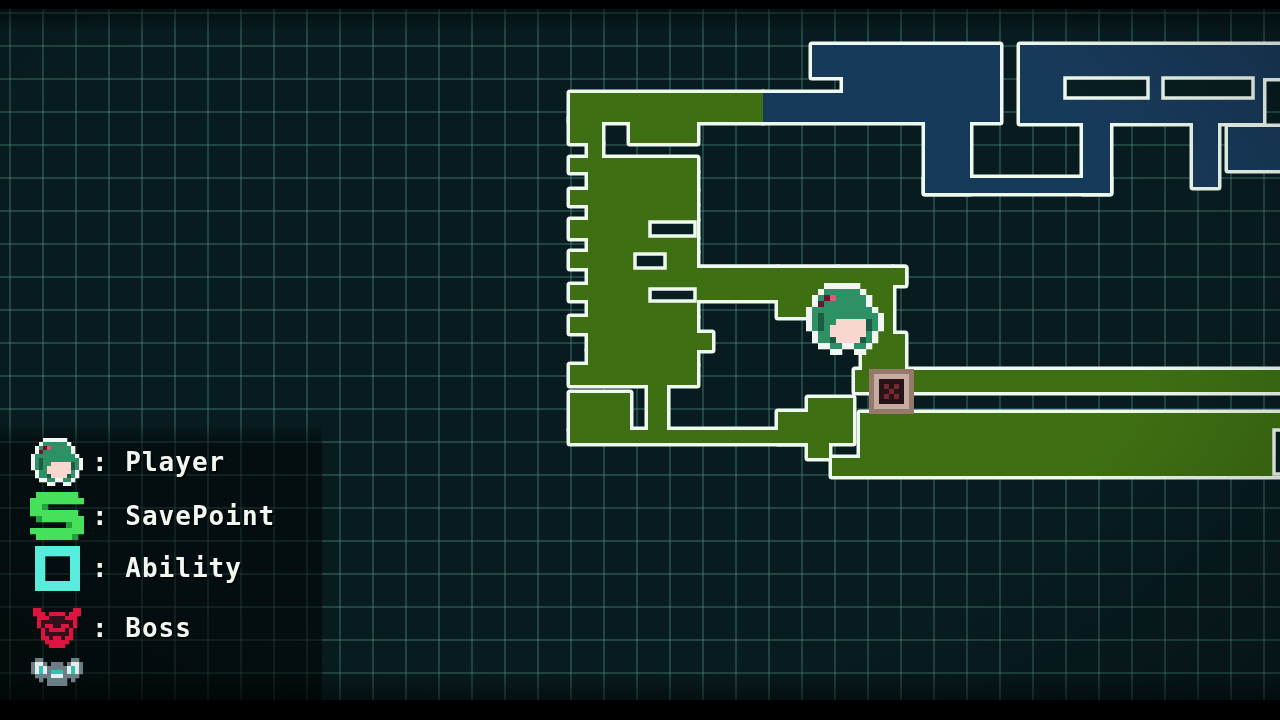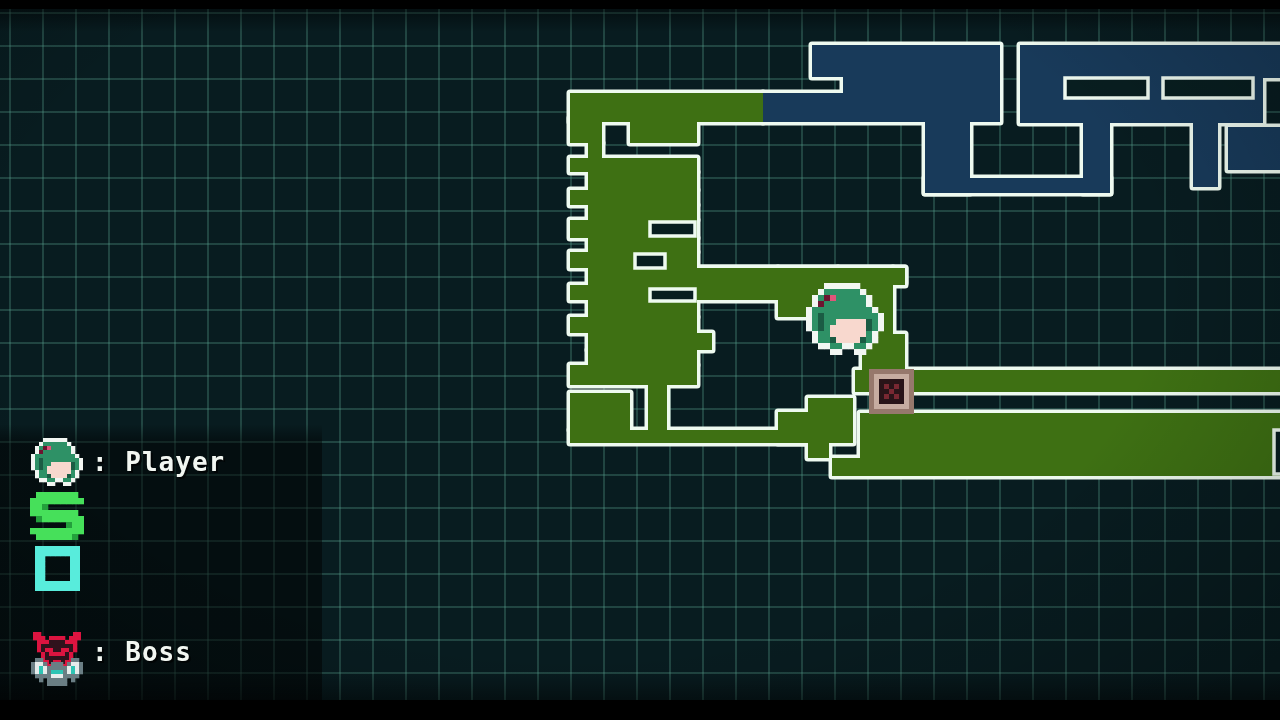--- a/index.html
+++ b/index.html
@@ -15,21 +15,21 @@
         linear-gradient(0deg, rgba(0,0,0,.7) 0px, rgba(0,0,0,0) 48px),
         radial-gradient(ellipse 1050px 660px at 45% 40%, rgba(0,0,0,0) 55%, rgba(0,0,0,.35) 100%);}
   .map-canvas{position:absolute;left:0;top:0;}
   .sprite{position:absolute;line-height:0;}
   .legend-panel{position:absolute;left:0;top:424px;width:322px;height:276px;
         background:linear-gradient(180deg, rgba(0,0,0,0) 0px, rgba(0,0,0,.5) 20px, rgba(0,0,0,.52) 100%);}
   .lrow{position:absolute;left:22px;width:300px;height:52px;display:flex;align-items:center;}
   .lrow .licon{width:70px;display:flex;justify-content:center;align-items:center;line-height:0;}
   .lrow .llabel{color:#f2f7f2;font-weight:bold;font-size:26px;letter-spacing:1px;
         text-shadow:2px 2px 0 rgba(0,0,0,.65);white-space:pre;}
-  .lrow-0{top:436px}.lrow-1{top:490px}.lrow-2{top:542px}.lrow-3{top:626px}.lrow-4{top:646px}
+  .lrow-0{top:436px}.lrow-1{top:490px}.lrow-2{top:542px}.lrow-3{top:602px}.lrow-4{top:646px}
   .bar{position:absolute;left:0;width:1280px;background:#000;}
   .bar-top{top:0;height:9px}
   .bar-bottom{top:700px;height:20px}
 </style>
 </head>
 <body>
 
 <div class="stage">
   <div class="bg"></div>
 
@@ -501,20 +501,21 @@
           <rect x="48" y="36" width="6.3" height="6.3" fill="#46e05a"></rect>
           <rect x="6" y="42" width="6.3" height="6.3" fill="#46e05a"></rect>
           <rect x="12" y="42" width="6.3" height="6.3" fill="#46e05a"></rect>
           <rect x="18" y="42" width="6.3" height="6.3" fill="#46e05a"></rect>
           <rect x="24" y="42" width="6.3" height="6.3" fill="#46e05a"></rect>
           <rect x="30" y="42" width="6.3" height="6.3" fill="#46e05a"></rect>
           <rect x="36" y="42" width="6.3" height="6.3" fill="#46e05a"></rect>
           <rect x="42" y="42" width="6.3" height="6.3" fill="#23a03c"></rect>
         </svg>
       </span>
+    <span class="llabel">: SavePoint</span>
   </div>
   <div class="lrow lrow-2">
     <span class="licon">
         <svg width="45" height="45" viewBox="0 0 45 45">
           <rect x="0" y="0" width="5.3" height="5.3" fill="#58ecdc"></rect>
           <rect x="5" y="0" width="5.3" height="5.3" fill="#58ecdc"></rect>
           <rect x="10" y="0" width="5.3" height="5.3" fill="#58ecdc"></rect>
           <rect x="15" y="0" width="5.3" height="5.3" fill="#58ecdc"></rect>
           <rect x="20" y="0" width="5.3" height="5.3" fill="#58ecdc"></rect>
           <rect x="25" y="0" width="5.3" height="5.3" fill="#58ecdc"></rect>
@@ -563,20 +564,21 @@
           <rect x="5" y="40" width="5.3" height="5.3" fill="#58ecdc"></rect>
           <rect x="10" y="40" width="5.3" height="5.3" fill="#58ecdc"></rect>
           <rect x="15" y="40" width="5.3" height="5.3" fill="#58ecdc"></rect>
           <rect x="20" y="40" width="5.3" height="5.3" fill="#58ecdc"></rect>
           <rect x="25" y="40" width="5.3" height="5.3" fill="#58ecdc"></rect>
           <rect x="30" y="40" width="5.3" height="5.3" fill="#58ecdc"></rect>
           <rect x="35" y="40" width="5.3" height="5.3" fill="#58ecdc"></rect>
           <rect x="40" y="40" width="5.3" height="5.3" fill="#58ecdc"></rect>
         </svg>
       </span>
+    <span class="llabel">: Ability</span>
   </div>
   <div class="lrow lrow-3">
     <span class="licon">
         <svg width="48" height="40" viewBox="0 0 48 40">
           <rect x="0" y="0" width="4.3" height="4.3" fill="#dc1440"></rect>
           <rect x="4" y="0" width="4.3" height="4.3" fill="#dc1440"></rect>
           <rect x="40" y="0" width="4.3" height="4.3" fill="#dc1440"></rect>
           <rect x="44" y="0" width="4.3" height="4.3" fill="#dc1440"></rect>
           <rect x="0" y="4" width="4.3" height="4.3" fill="#dc1440"></rect>
           <rect x="4" y="4" width="4.3" height="4.3" fill="#dc1440"></rect>

